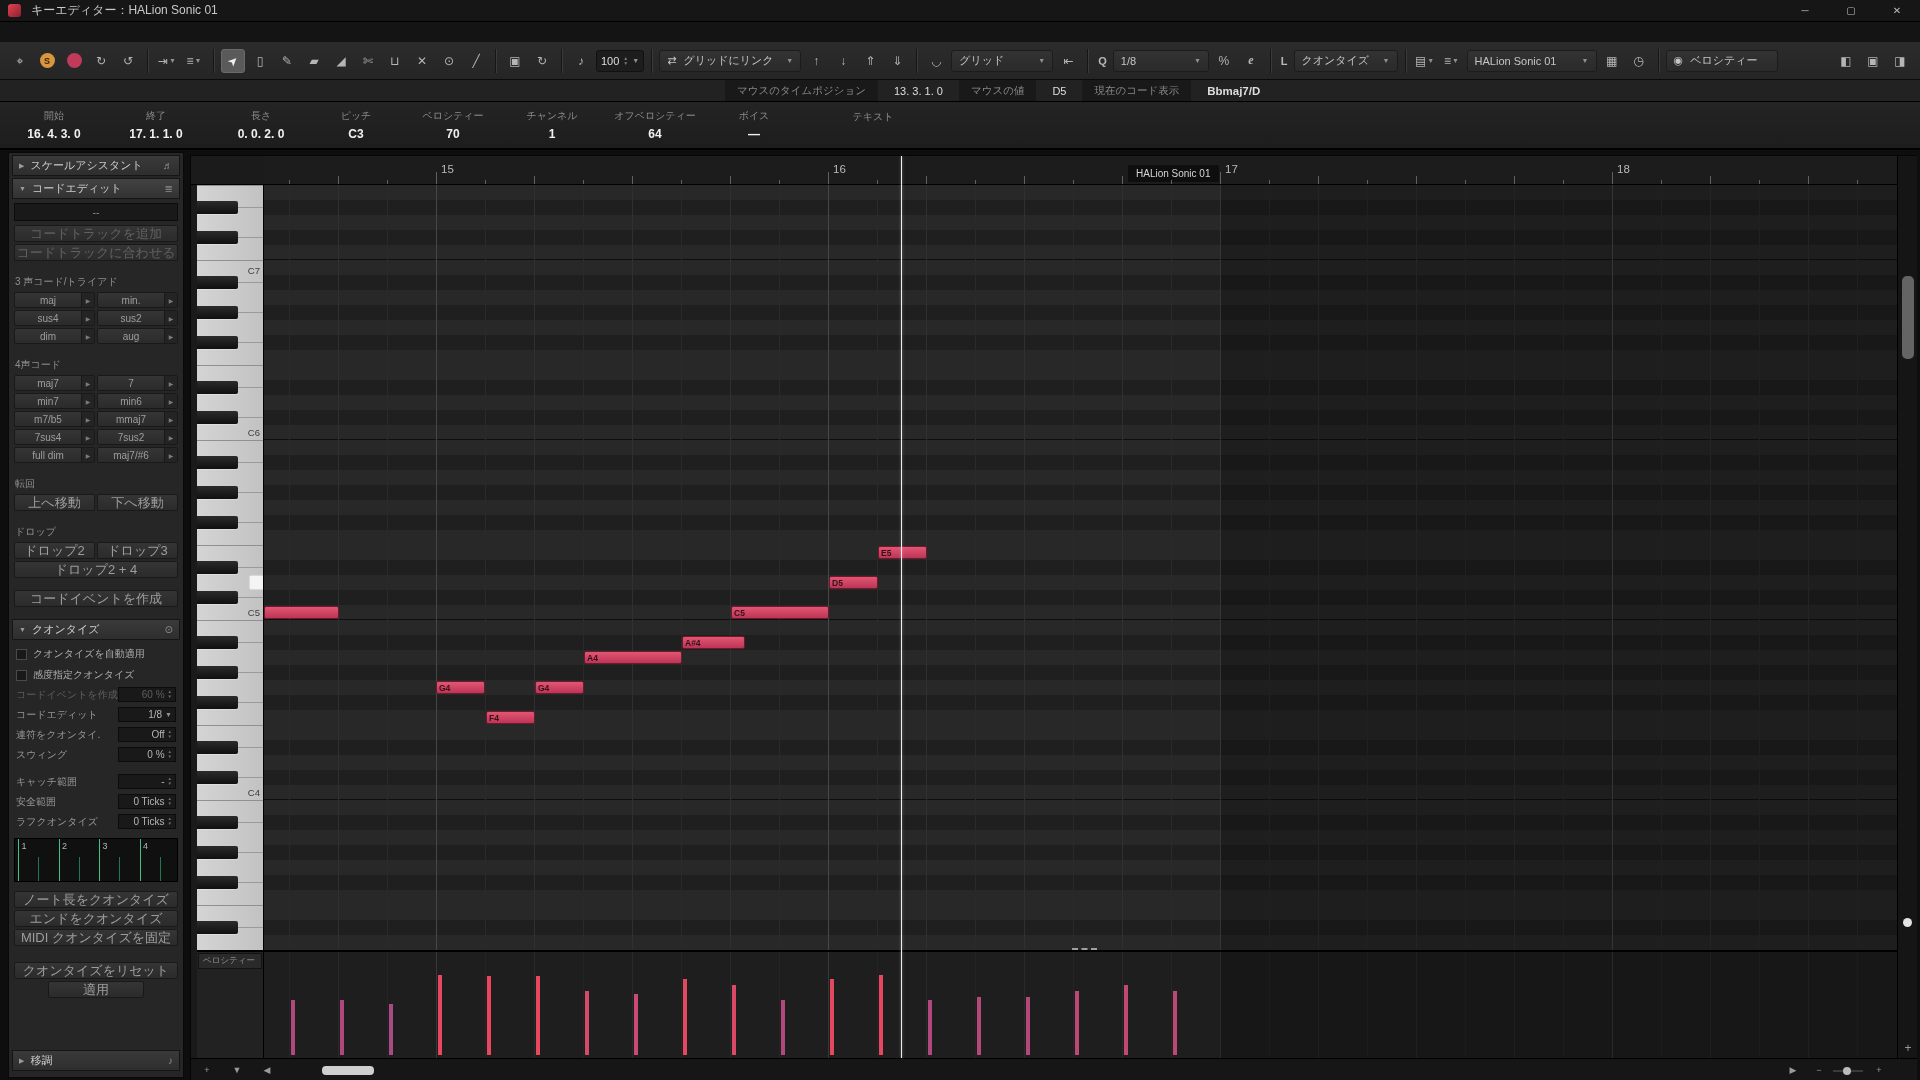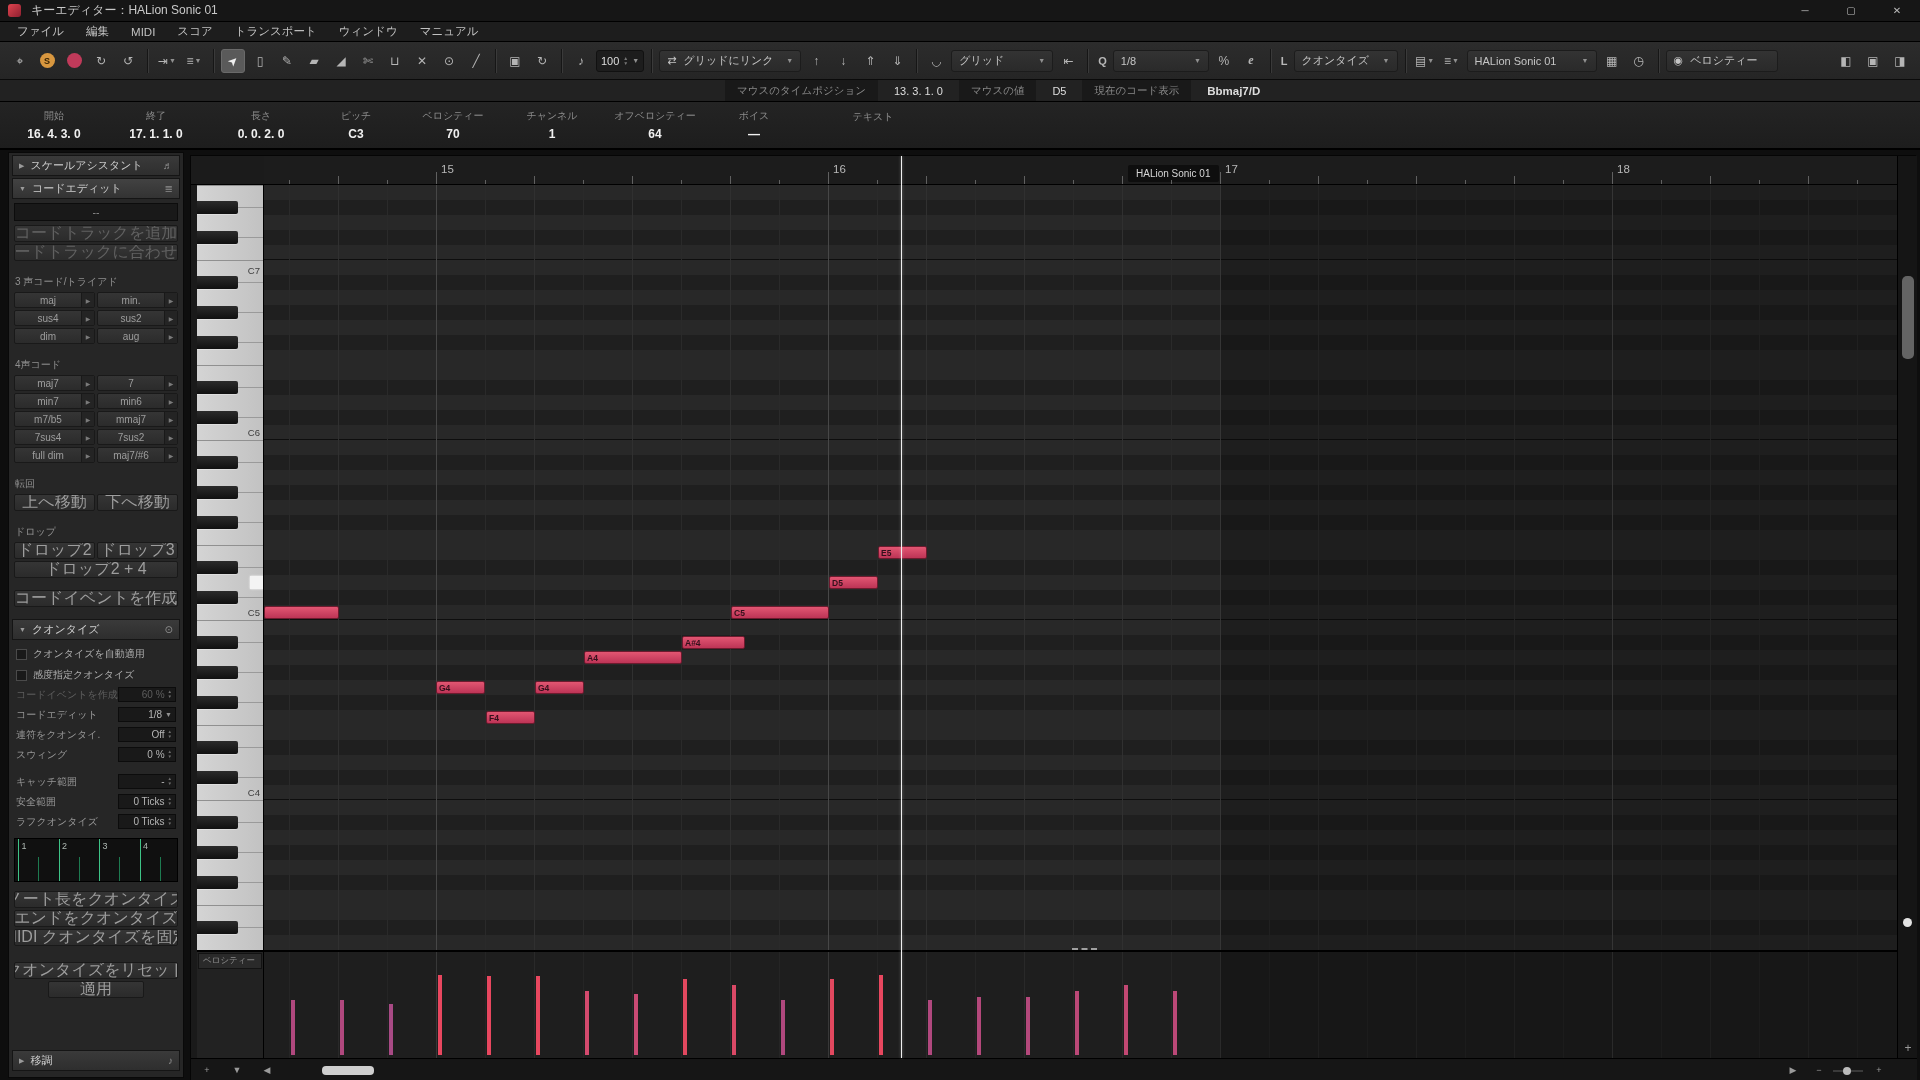--- a/index.html
+++ b/index.html
@@ -50,21 +50,21 @@
 
 .main-bg{position:absolute;top:150px;left:0;width:100%;height:930px;background:#0e0e0e}
 
 
 .inspector{position:absolute;left:8px;top:152px;width:176px;height:926px;background:#262626;border:1px solid #090909;font-size:10.5px;color:#aaa;padding:2px 3px;overflow:hidden}
 .insp-header{height:21px;background:linear-gradient(#3a3a3a,#2e2e2e);border:1px solid #151515;display:flex;align-items:center;gap:6px;padding:0 6px;color:#cfcfcf;font-size:11px;margin-bottom:2px}
 .insp-header.active{background:linear-gradient(#424242,#333)}
 .insp-header .tri{font-size:7px;color:#9a9a9a}
 .insp-header .hicon{margin-left:auto;font-size:10px;color:#8f8f8f}
 .chord-display{height:18px;background:#191919;border:1px solid #0c0c0c;display:flex;align-items:center;justify-content:center;color:#8f8f8f;margin:4px 2px}
-.sbtn{height:17px;background:linear-gradient(#353535,#2b2b2b);border:1px solid #191919;border-radius:2px;display:flex;align-items:center;justify-content:center;color:#9d9d9d;font-size:16px;white-space:nowrap;overflow:hidden}
+.sbtn{height:17px;background:linear-gradient(#353535,#2b2b2b);border:1px solid #191919;border-radius:2px;display:flex;align-items:center;justify-content:center;color:#9d9d9d;font-size:13px;white-space:nowrap;overflow:hidden}
 .sbtn.dim{color:#616161}
 .sbtn.mx{margin:0 2px 2px}
 .ilabel{color:#8f8f8f;font-size:10px;margin:14px 3px 3px;white-space:nowrap}
 .chord-grid{display:grid;grid-template-columns:1fr 1fr;gap:2px;margin:0 2px}
 .chord-btn{height:16px;display:flex;align-items:stretch;background:linear-gradient(#353535,#2b2b2b);border:1px solid #191919;border-radius:2px;overflow:hidden}
 .cb-label{flex:1;display:flex;align-items:center;justify-content:center;color:#9d9d9d;font-size:10px}
 .cb-arrow{width:13px;background:#242424;border-left:1px solid #191919;display:flex;align-items:center;justify-content:center;font-size:6px;color:#7a7a7a}
 .btn-row{display:grid;grid-template-columns:1fr 1fr;gap:2px;margin:0 2px 2px}
 .checkrow{display:flex;align-items:center;gap:6px;margin:7px 4px 0;color:#b0b0b0;font-size:10px;white-space:nowrap}
 .checkbox{width:11px;height:11px;background:#191919;border:1px solid #4a4a4a;flex:none}
@@ -128,29 +128,20 @@
   <div class="titlebar">
     <div class="app-icon"></div>
     <span class="wtitle">キーエディター：HALion Sonic 01</span>
     <div class="win-btns">
       <div class="win-btn">─</div>
       <div class="win-btn">▢</div>
       <div class="win-btn">✕</div>
     </div>
   </div>
 
-  <div class="menubar" id="menubar">
-      <div class="menu-item">ファイル</div>
-      <div class="menu-item">編集</div>
-      <div class="menu-item">MIDI</div>
-      <div class="menu-item">スコア</div>
-      <div class="menu-item">トランスポート</div>
-      <div class="menu-item">ウィンドウ</div>
-      <div class="menu-item">マニュアル</div>
-    </div>
 
   <div class="toolbar">
     <div class="tbtn">
         <span class="tglyph">⌖</span>
       </div>
     <div class="tbtn">
         <span class="circle solo">S</span>
       </div>
     <div class="tbtn">
         <span class="circle rec"></span>

